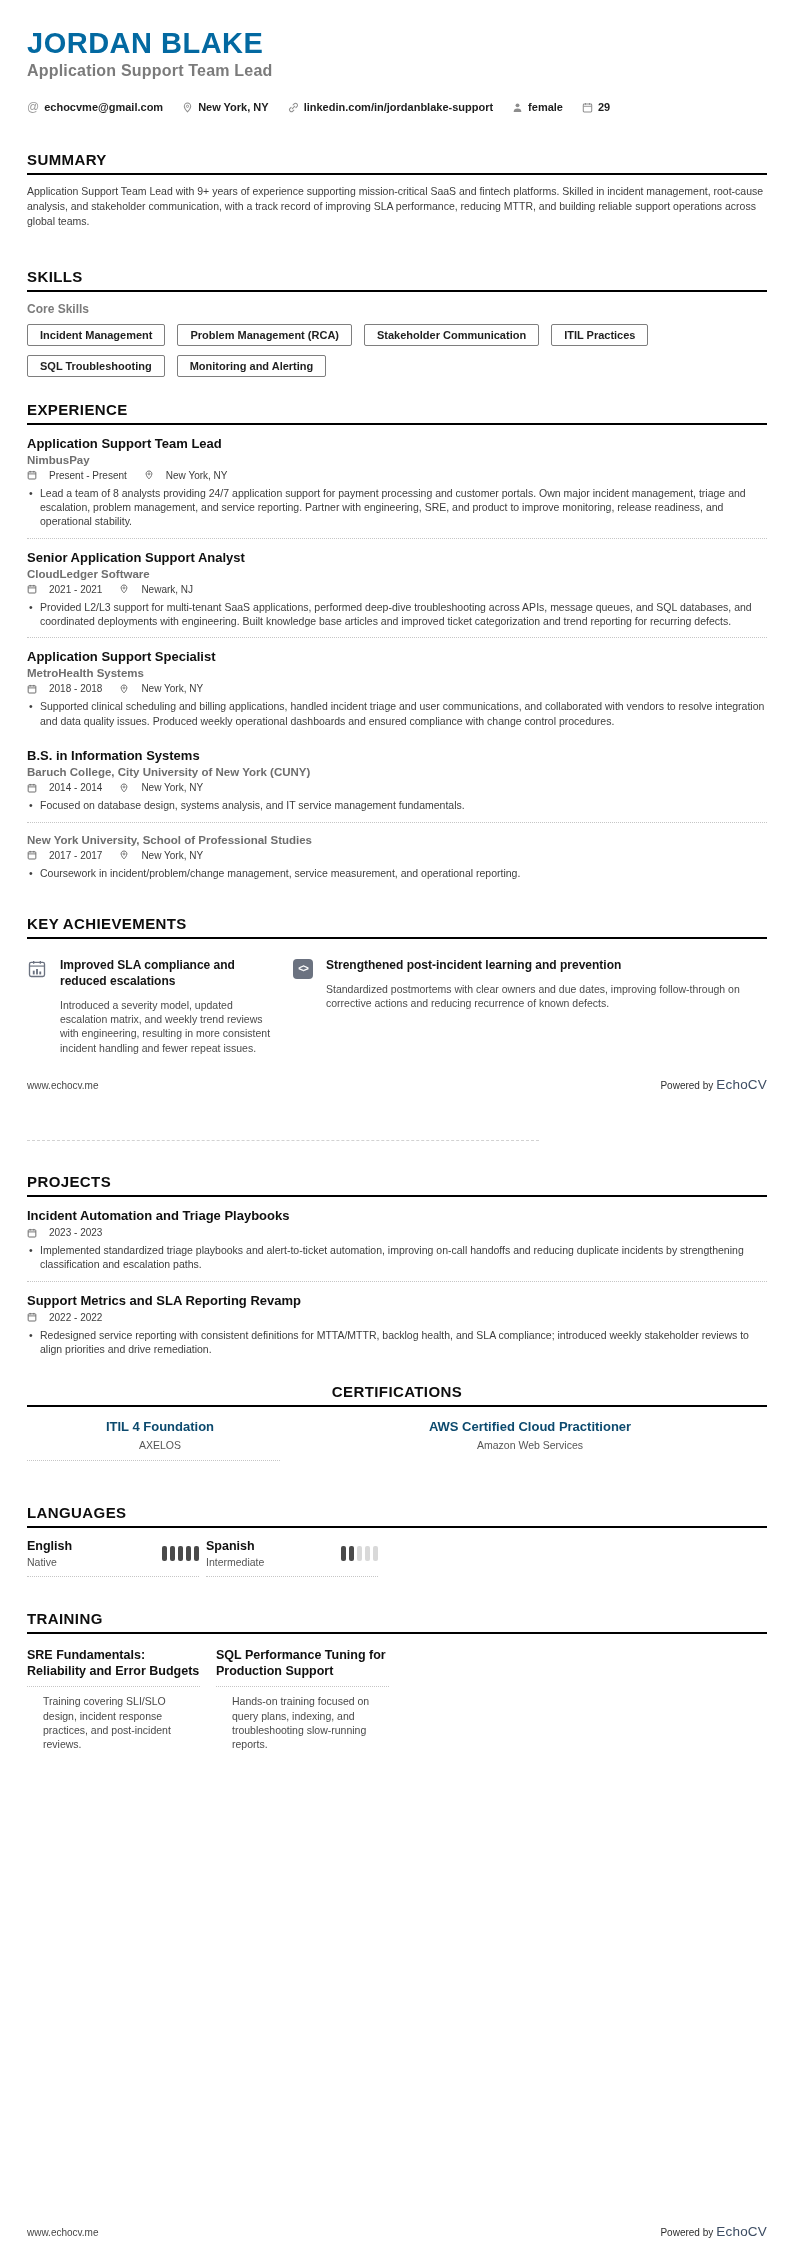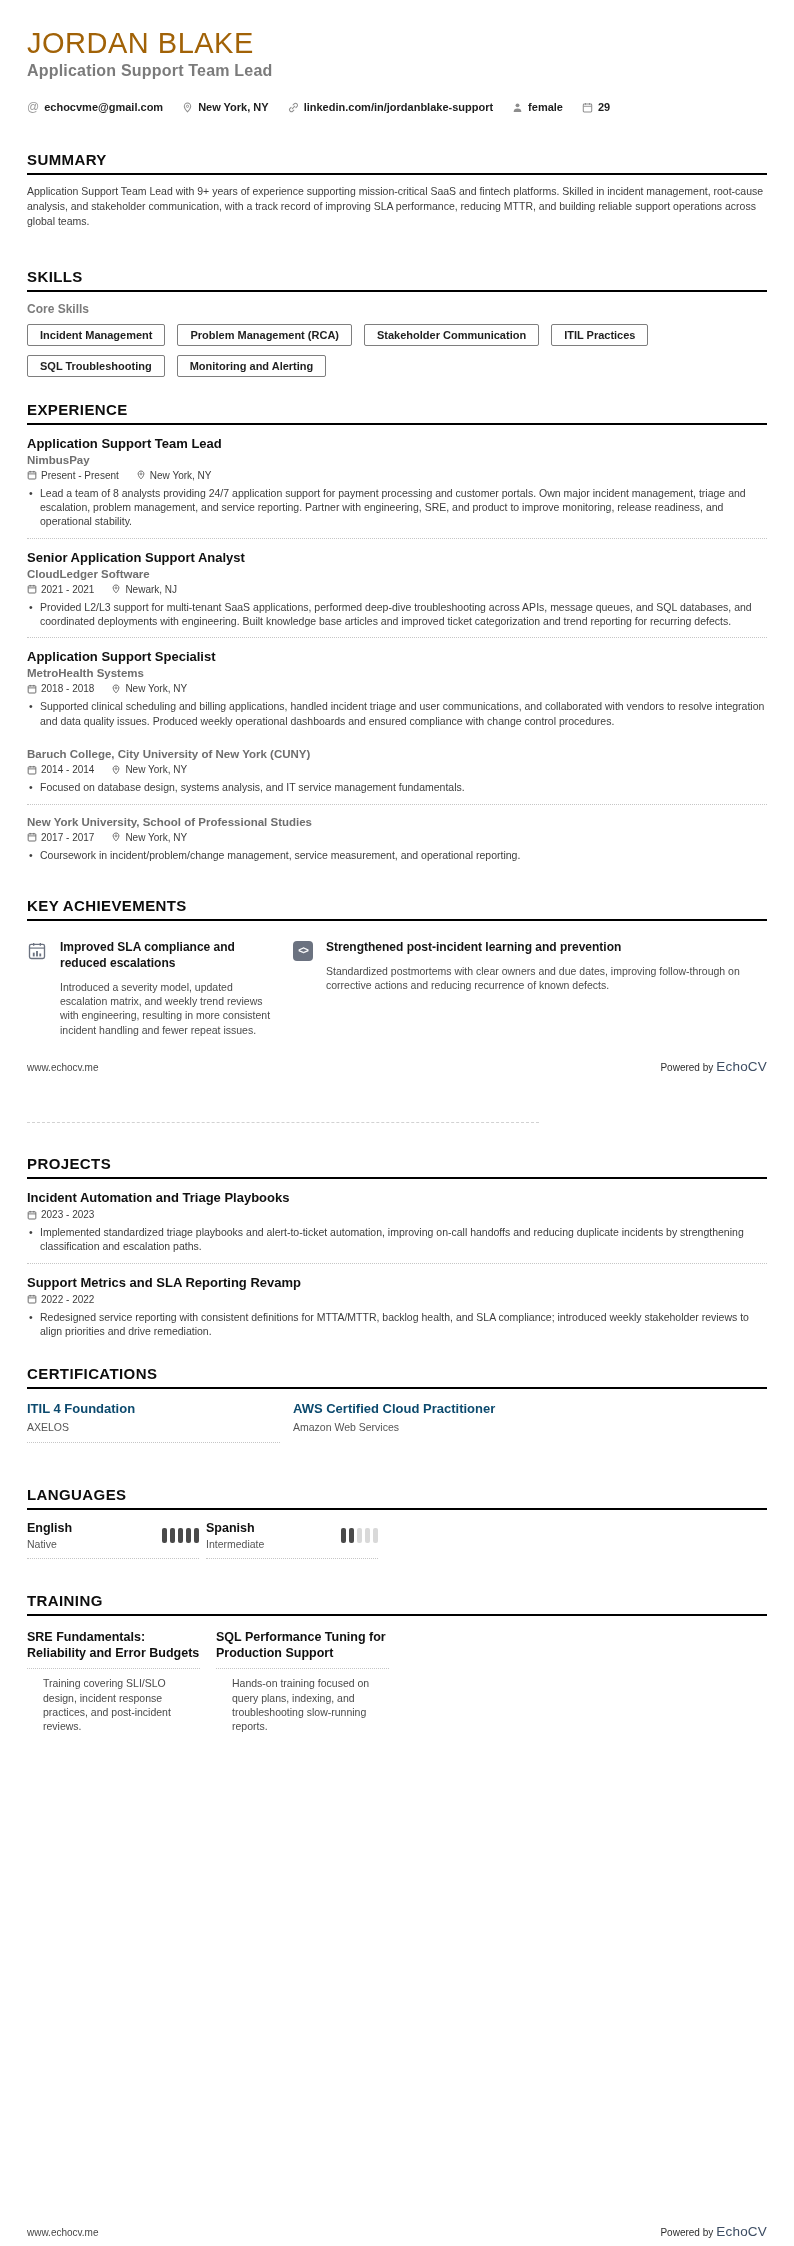--- a/index.html
+++ b/index.html
@@ -5,59 +5,59 @@
   * { margin:0; padding:0; box-sizing:border-box; }
   html,body { background:#ffffff; }
   body {
     width:794px; height:2246px; position:relative; overflow:hidden;
     font-family:"Liberation Sans","DejaVu Sans",sans-serif;
     color:#222;
   }
   .page { padding:28px 27px 0 27px; position:relative; }
 
   
-  .name { font-size:29px; font-weight:400; letter-spacing:.5px; color:#a16207; line-height:1.05; }
+  .name { font-size:29px; font-weight:700; letter-spacing:.5px; color:#0369a1; line-height:1.05; }
   .headline { font-size:16px; font-weight:700; color:#7b7b7b; margin-top:4px; letter-spacing:.2px; }
   .contact-row { margin-top:21px; display:flex; align-items:center; gap:19px; font-size:11px; font-weight:700; color:#1e1e1e; }
   .contact-item { display:flex; align-items:center; gap:5px; }
   .cicon { color:#8d8d8d; display:inline-flex; align-items:center; }
   .cicon svg { display:block; }
   .at-glyph { font-size:12px; font-weight:400; color:#9a9a9a; line-height:1; }
 
   
   .section { margin-top:38px; }
   .section h2 {
     font-size:15px; font-weight:800; letter-spacing:.4px; color:#0d0d0d;
     border-bottom:2.5px solid #000; padding-bottom:5px;
   }
   .sec-skills { margin-top:39px; }
   .sec-experience { margin-top:24px; }
   .sec-education { margin-top:20px; }
   .sec-achievements { margin-top:35px; }
   .sec-projects { margin-top:32px; }
-  .sec-certifications { margin-top:26px; }
+  .sec-certifications { margin-top:26px;text-align:center; }
   .sec-languages { margin-top:43px; }
   .sec-training { margin-top:33px; }
 
   .summary-text { margin-top:9px; font-size:10.5px; line-height:1.4; color:#3d3d3d; }
 
   
   .group-label { margin-top:10px; font-size:12px; font-weight:700; color:#7b7b7b; }
   .tags { margin-top:8px; display:flex; flex-wrap:wrap; gap:9px 12px; }
   .tag {
     border:1px solid #7e7e7e; border-radius:2px; padding:4px 12px;
     font-size:11px; font-weight:700; color:#1f1f1f; background:#fff;text-align:center;
   }
 
   
   .entry { margin-top:11px; }
   .entry-title { font-size:13px; font-weight:800; color:#101010; }
   .entry-sub { font-size:11.5px; font-weight:700; color:#6e6e6e; margin-top:3px; }
   .entry-meta { display:flex; align-items:center; gap:17px; margin-top:4px; font-size:10px; color:#3c3c3c; }
-  .meta-item { display:flex; align-items:center; gap:4px; }
+  .meta-item { display:flex; align-items:center; gap:12px; }
   .micon { color:#6e6e6e; display:inline-flex; }
   .bullet { position:relative; padding-left:13px; margin-top:5px; font-size:10.5px; line-height:1.37; color:#3d3d3d; }
   .bullet::before { content:"•"; position:absolute; left:2px; top:0; color:#3d3d3d; }
   .dotted { border-bottom:1px dotted #c6c6c6; margin:9px 0 0 0; }
 
   
   .ach-grid { display:grid; grid-template-columns:266px 1fr; margin-top:13px; }
   .ach-item { display:flex; gap:11px; padding-right:20px;margin-top:6px; }
   .ach-icon { flex:none; width:22px; color:#6b7280; padding-top:1px; }
   .code-badge {
@@ -263,20 +263,21 @@
           <span>New York, NY</span>
         </span>
       </div>
       <div class="bullet">Supported clinical scheduling and billing applications, handled incident triage and user communications, and collaborated with vendors to resolve integration and data quality issues. Produced weekly operational dashboards and ensured compliance with change control procedures.</div>
     </div>
   </div>
 
   <div class="section sec-education">
 
     <div class="entry">
+      <div class="entry-title">B.S. in Information Systems</div>
       <div class="entry-sub">Baruch College, City University of New York (CUNY)</div>
       <div class="entry-meta">
         <span class="meta-item">
           <span class="micon">
               <svg width="10" height="10" viewBox="0 0 12 12">
                 <rect x="1.4" y="2.2" width="9.2" height="8.6" rx="1" fill="none" stroke="currentColor" stroke-width="1.2"></rect>
                 <line x1="1.4" y1="4.7" x2="10.6" y2="4.7" stroke="currentColor" stroke-width="1.1"></line>
                 <line x1="3.8" y1="1.1" x2="3.8" y2="3" stroke="currentColor" stroke-width="1.2"></line>
                 <line x1="8.2" y1="1.1" x2="8.2" y2="3" stroke="currentColor" stroke-width="1.2"></line>
               </svg>

